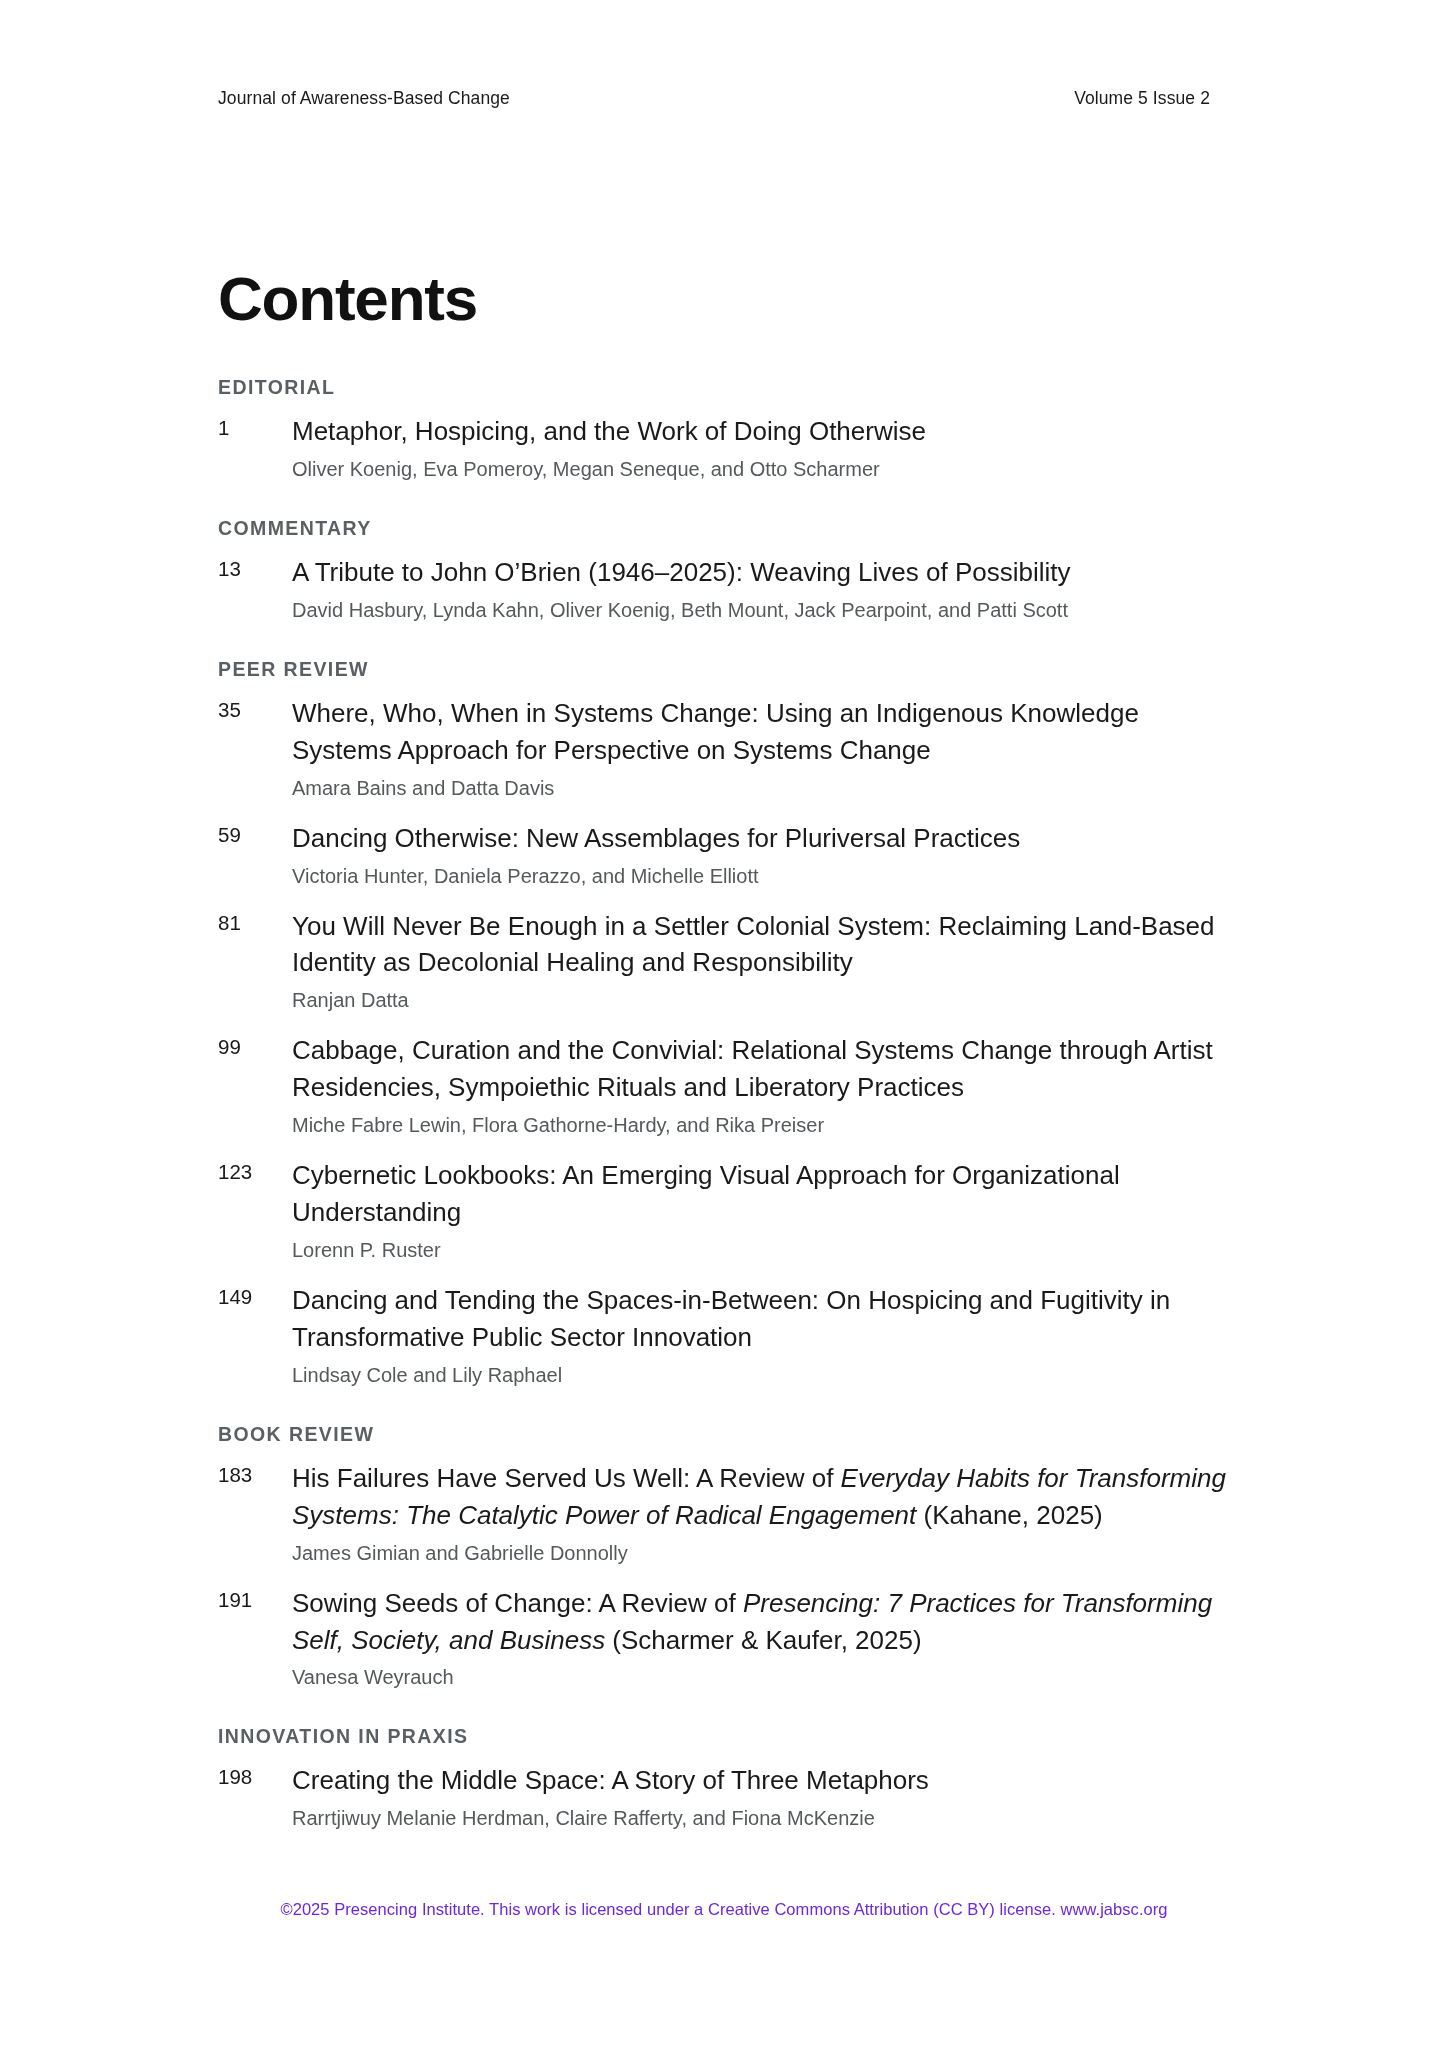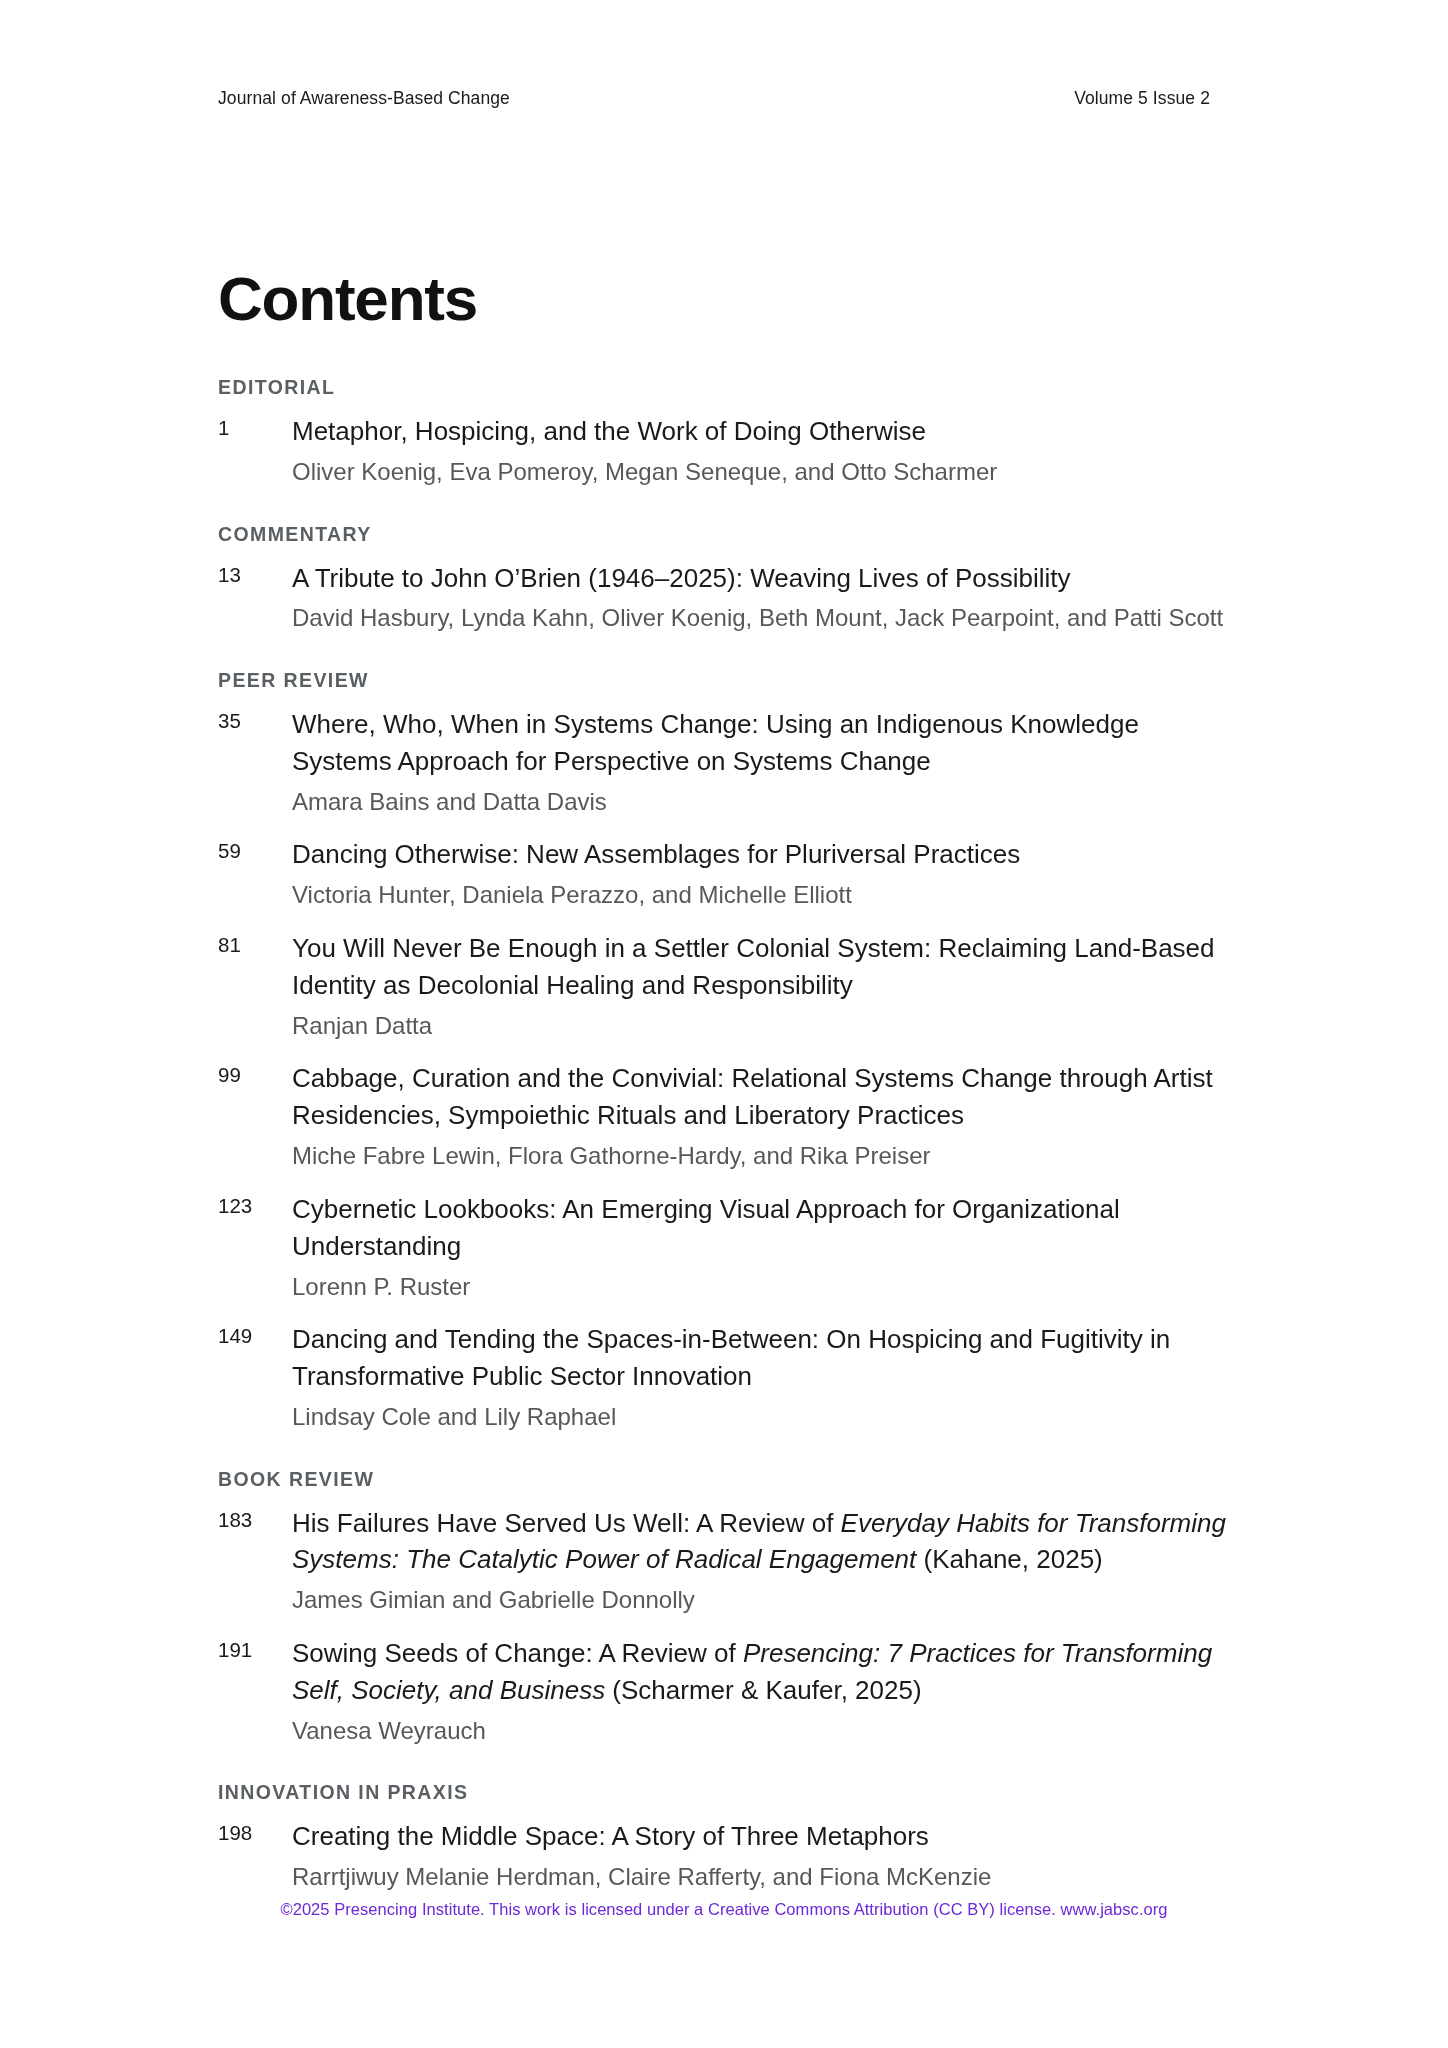--- a/index.html
+++ b/index.html
@@ -82,21 +82,21 @@
   .entry-title {
     font-size: 26px;
     line-height: 1.42;
     color: #1a1a1a;
     margin: 0;
   }
   .entry-title em {
     font-style: italic;
   }
   .entry-authors {
-    font-size: 24px;
+    font-size: 20px;
     line-height: 1.4;
     color: #55595c;
     margin-top: 5px;
   }
   .footer {
     position: absolute;
     left: 0;
     right: 0;
     top: 1900px;
     text-align: center;

